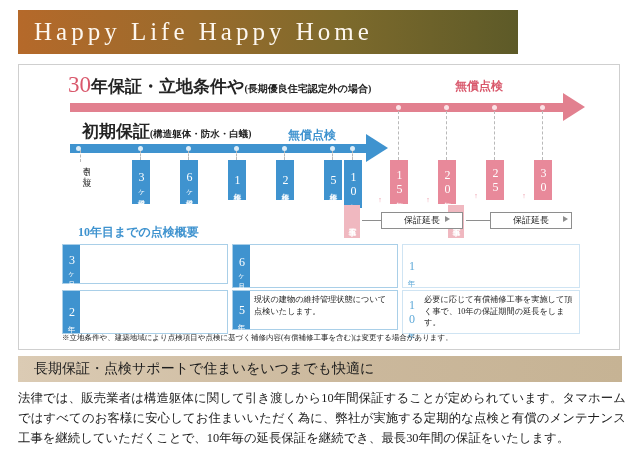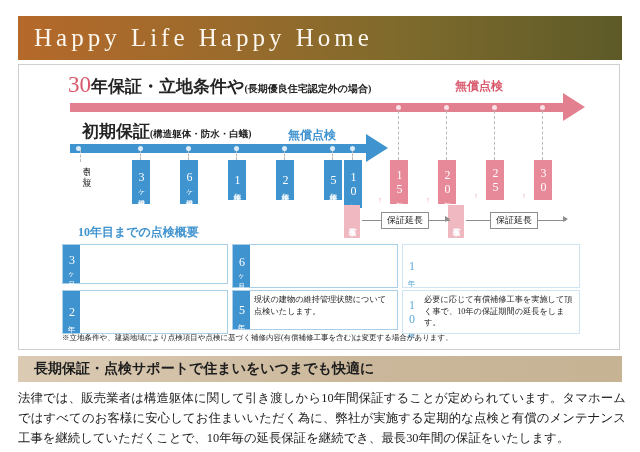--- a/index.html
+++ b/index.html
@@ -5,21 +5,21 @@
   html,body{margin:0;padding:0;}
   body{
     width:640px;height:452px;
     background:#ffffff;
     font-family:"Liberation Sans","DejaVu Sans",sans-serif;
     overflow:hidden;
     position:relative;
   }
   
   .header-band{
-    position:absolute;left:18px;top:16px;width:604px;height:44px;
+    position:absolute;left:18px;top:10px;width:500px;height:44px;
     background:linear-gradient(90deg,#b5692a 0%,#9a6b2c 35%,#7d6a2c 65%,#5d5a28 100%);
     display:flex;align-items:center;
   }
   .header-title{
     color:#fdf7ef;font-family:"Liberation Serif","DejaVu Serif",serif;
     font-size:25px;letter-spacing:4px;padding-left:16px;white-space:nowrap;
   }
   
   .panel{
     position:absolute;left:18px;top:64px;width:602px;height:286px;
@@ -92,21 +92,21 @@
   .paid{
     position:absolute;width:16px;height:33px;background:#f0b8c0;color:#ffffff;
     writing-mode:vertical-rl;text-orientation:upright;
     font-family:"Liberation Serif","DejaVu Serif",serif;font-size:8px;
     display:flex;align-items:center;justify-content:center;line-height:9px;
   }
   .ext-line{position:absolute;height:0;border-top:1px solid #8e8e8e;top:220px;}
   .ext-label{
     position:absolute;top:212px;border:1px solid #8e8e8e;background:#fff;
     font-family:"Liberation Serif","DejaVu Serif",serif;font-size:9px;color:#222;
-    padding:1px 5px;white-space:nowrap;
+    padding:1px 22px;white-space:nowrap;
   }
   .ext-arrow{
     position:absolute;top:216px;width:0;height:0;
     border-top:3px solid transparent;border-bottom:3px solid transparent;
     border-left:5px solid #8e8e8e;
   }
   .upmark{
     position:absolute;font-size:7px;color:#e8899a;
     font-family:"Liberation Serif","DejaVu Serif",serif;
     writing-mode:vertical-rl;text-orientation:upright;line-height:7px;
@@ -139,21 +139,21 @@
     font-family:"Liberation Serif","DejaVu Serif",serif;white-space:nowrap;
   }
   
   .band2{
     position:absolute;left:18px;top:356px;width:604px;height:26px;
     background:linear-gradient(90deg,#dbcbb4 0%,#cbb89c 55%,#c6b394 100%);
     display:flex;align-items:center;
   }
   .band2 span{
     font-family:"Liberation Serif","DejaVu Serif",serif;font-size:14px;
-    font-weight:bold;color:#1d1d1d;padding-left:16px;white-space:nowrap;
+    font-weight:normal;color:#1d1d1d;padding-left:16px;white-space:nowrap;
   }
   .body-copy{
     position:absolute;left:18px;top:388px;width:608px;
     font-family:"Liberation Serif","DejaVu Serif",serif;
     font-size:12.4px;color:#1b1b1b;line-height:20px;text-align:justify;
   }
 </style>
 </head>
 <body>
 

